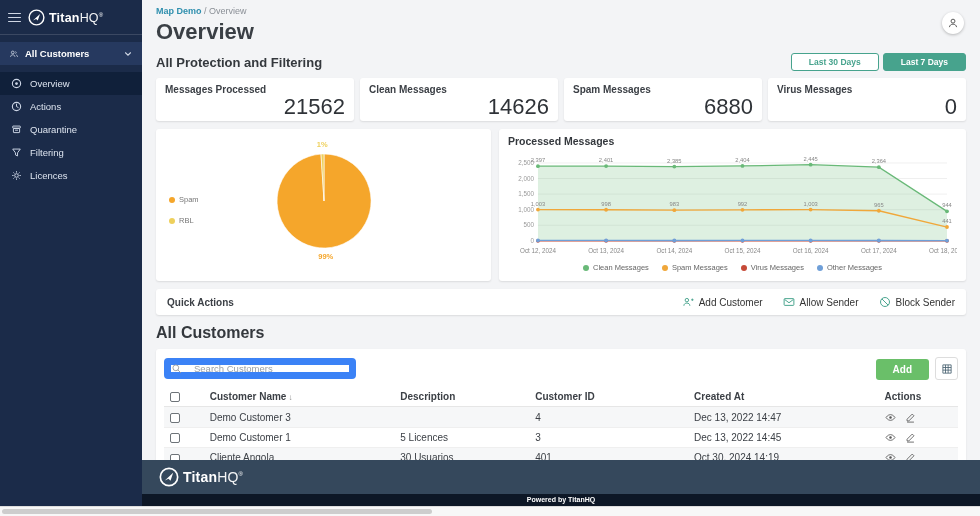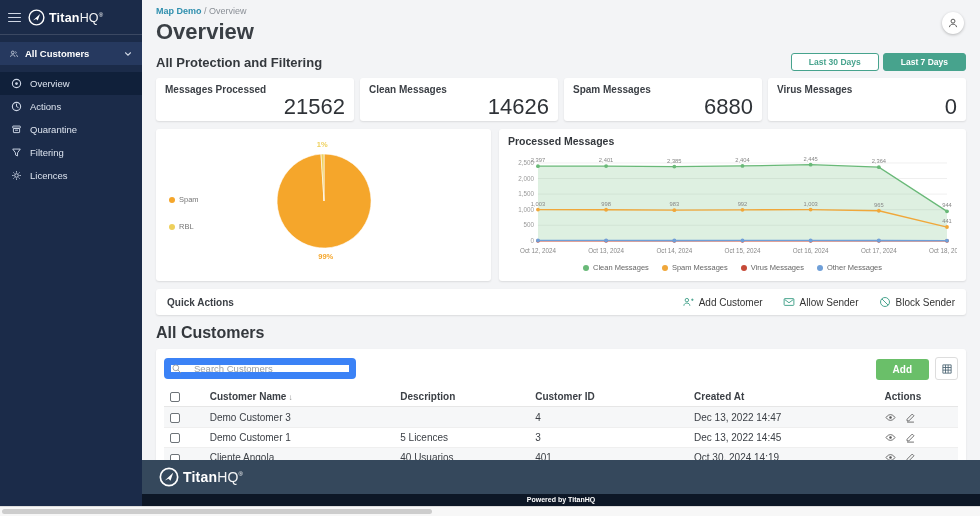--- a/index.html
+++ b/index.html
@@ -54,21 +54,21 @@
   .stat-label { font-size: 10px; font-weight: bold; color: #3c4046; }
   .stat-value { font-size: 22px; color: #2f3338; text-align: right; line-height: 1.05; }
 
   .charts-row { display: flex; gap: 8px; margin-bottom: 8px; }
   .card { background: #fff; border-radius: 3px; box-shadow: 0 1px 2px rgba(0,0,0,.1); }
   .chart-card { height: 152px; padding: 6px 9px 2px; position: relative; }
   .pie-card { flex: 0 0 335px; }
   .line-card { flex: 1; min-width: 0; }
   .chart-title { font-size: 10.5px; font-weight: bold; color: #34383d; height: 14px; }
   .pie-center { display: flex; justify-content: center; }
-  .pie-legend { position: absolute; left: 13px; top: 66px; display: flex; flex-direction: column; gap: 18px; font-size: 7.5px; color: #777; }
+  .pie-legend { position: absolute; left: 13px; top: 66px; display: flex; flex-direction: column; gap: 12px; font-size: 7.5px; color: #777; }
   .legend-item { display: flex; align-items: center; gap: 4px; white-space: nowrap; }
   .legend-dot { width: 6px; height: 6px; border-radius: 50%; flex-shrink: 0; }
   .line-legend { display: flex; justify-content: center; gap: 13px; font-size: 7.5px; color: #666; height: 10px; }
 
   .quick-card { display: flex; align-items: center; justify-content: space-between; padding: 7px 11px; margin-bottom: 9px; }
   .quick-title { font-size: 10px; font-weight: bold; color: #3c4046; }
   .quick-actions { display: flex; gap: 20px; }
   .quick-action { display: flex; align-items: center; gap: 5px; font-size: 10px; color: #333; cursor: pointer; }
   .quick-action svg { width: 12px; height: 12px; color: var(--accent, #47a38d); }
 
@@ -463,21 +463,21 @@
                         <path d="M3 10.5L10.5 3l2.5 2.5L5.5 13H3z" fill="none" stroke="currentColor" stroke-width="1.2" stroke-linejoin="round"></path>
                         <path d="M3 14.7h10" stroke="currentColor" stroke-width="1.2"></path>
                       </svg>
                     </span>
                   </span>
                 </td>
               </tr>
               <tr>
                 <td><span class="cb"></span></td>
                 <td>Cliente Angola</td>
-                <td>40 Usuarios</td>
+                <td>30 Usuarios</td>
                 <td>401</td>
                 <td>Oct 30, 2024 14:19</td>
                 <td>
                   <span class="actions-cell">
                     <span class="row-action">
                       <svg viewBox="0 0 16 16">
                         <path d="M1.5 8s2.5-4.2 6.5-4.2S14.5 8 14.5 8 12 12.2 8 12.2 1.5 8 1.5 8z" fill="none" stroke="currentColor" stroke-width="1.2"></path>
                         <circle cx="8" cy="8" r="1.8" fill="currentColor"></circle>
                       </svg>
                     </span>

